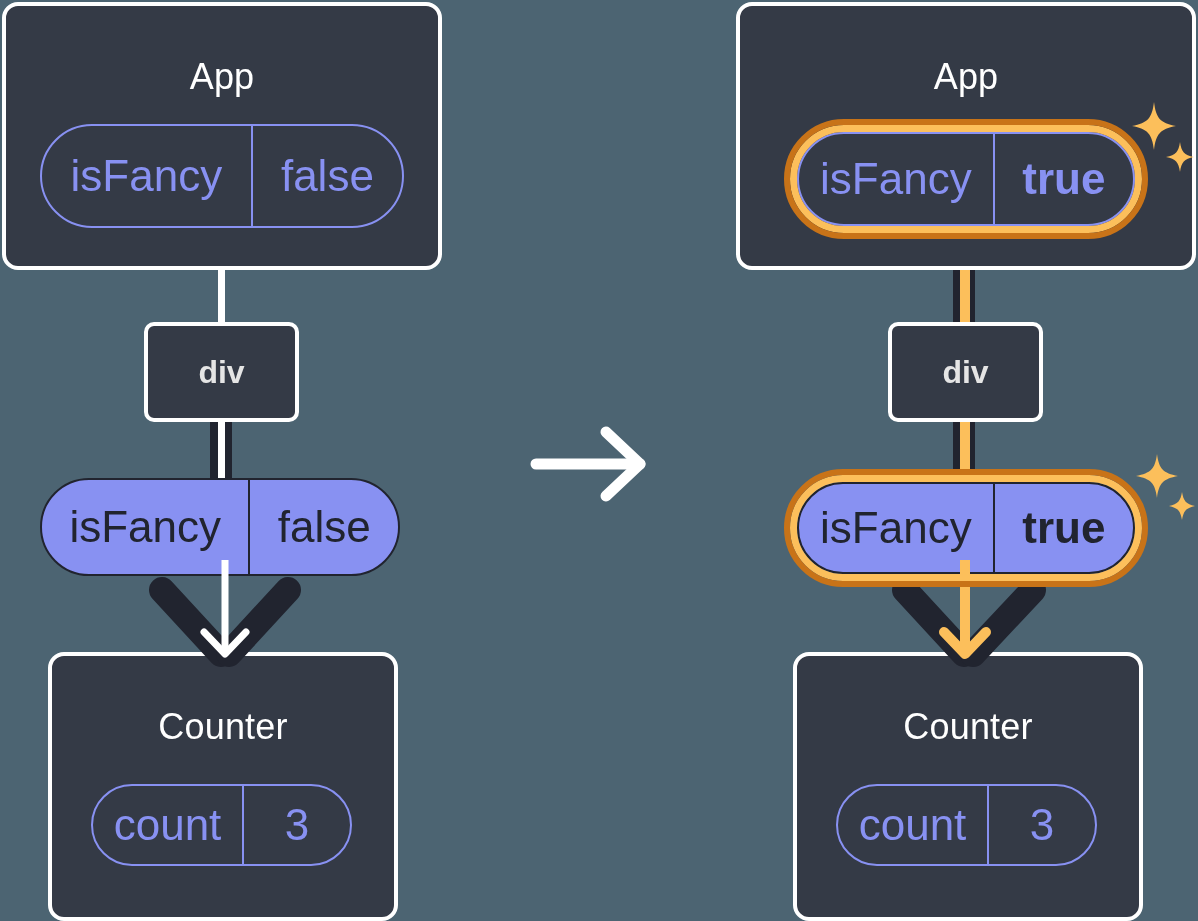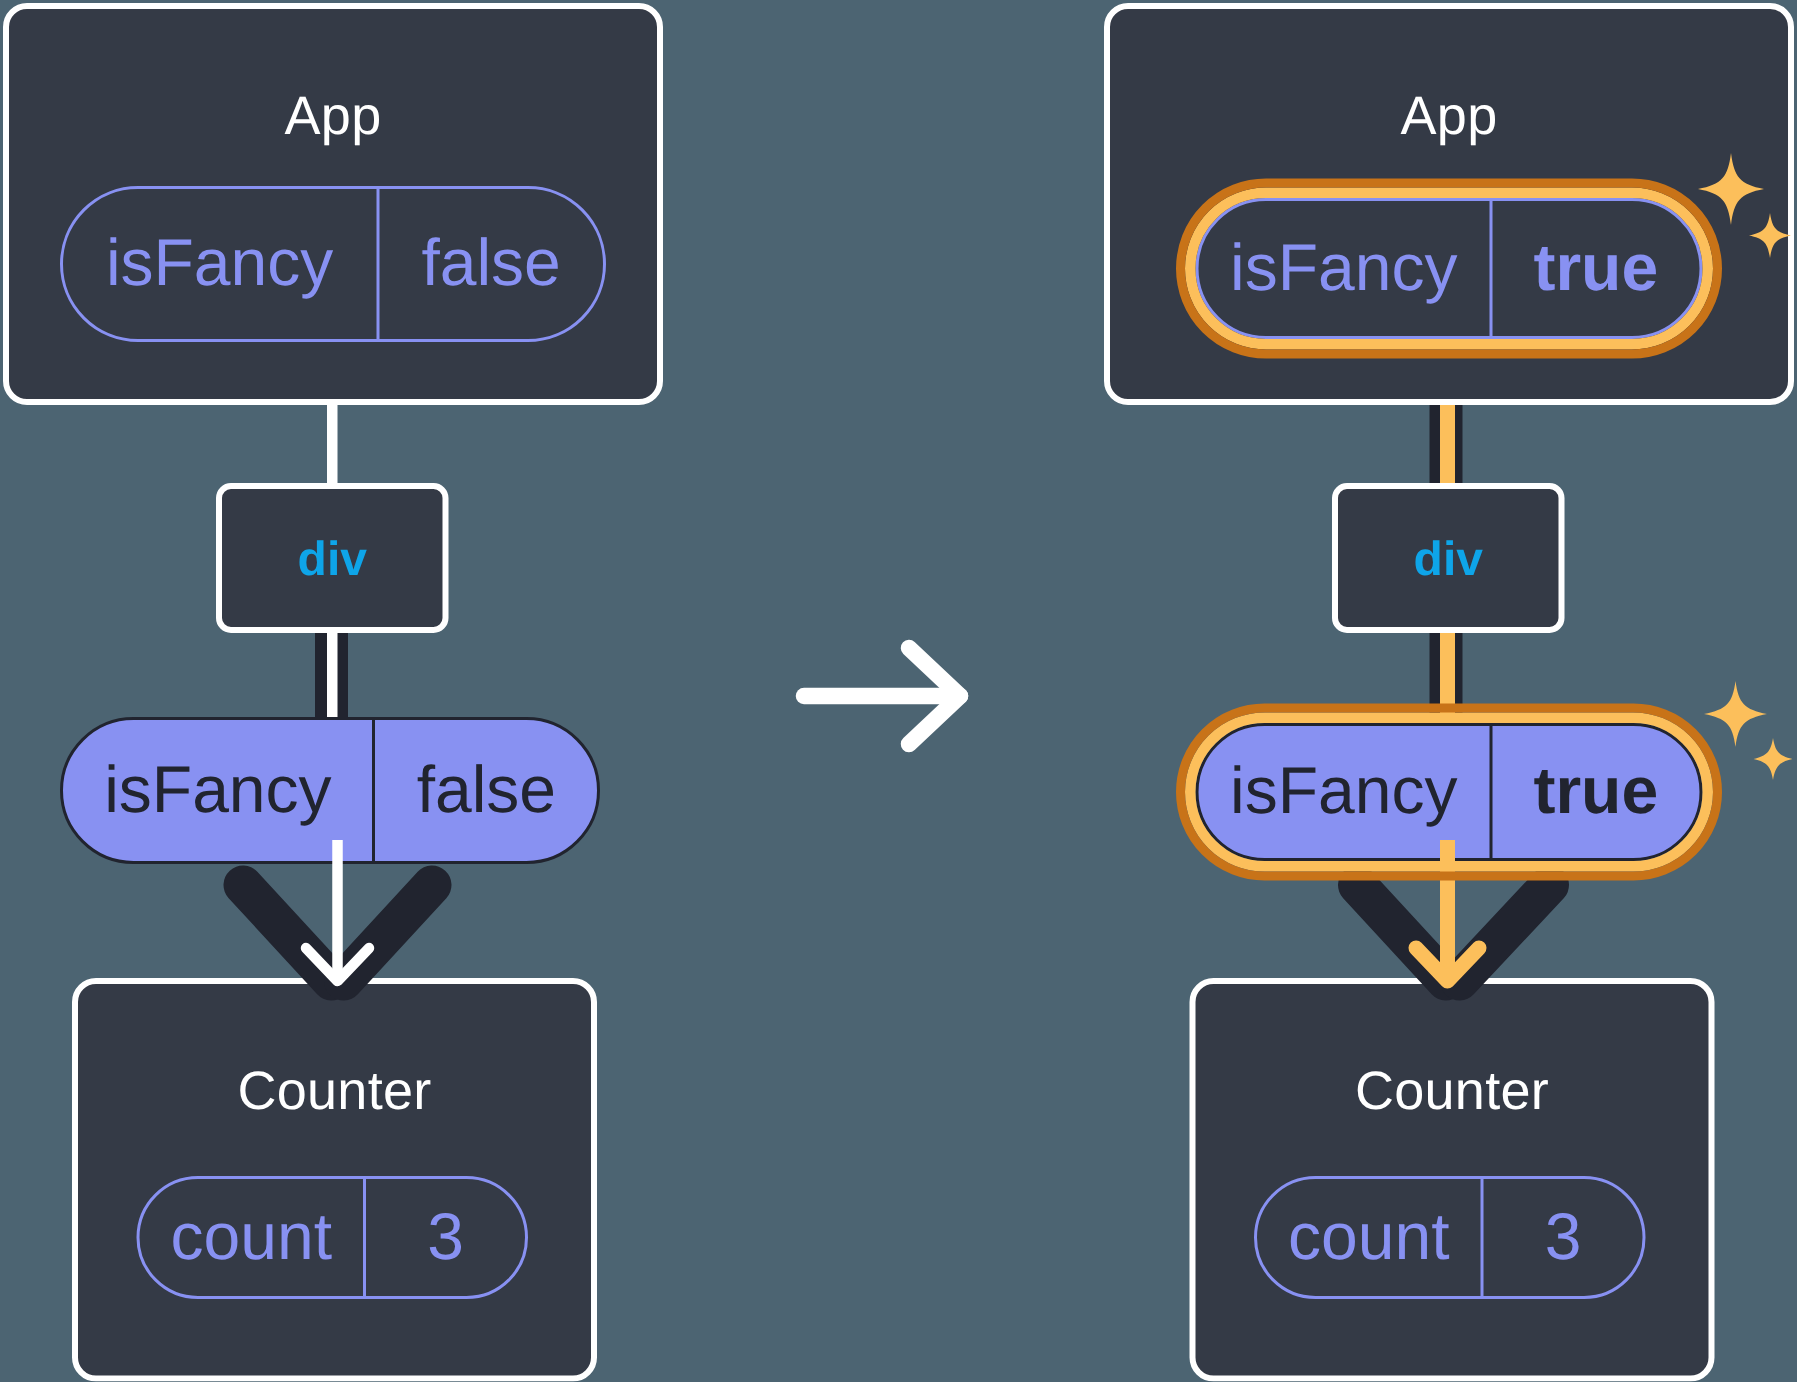--- a/index.html
+++ b/index.html
@@ -50,21 +50,21 @@
   
   .el-box {
     position: absolute;
     background: #343a46;
     border: 4px solid #ffffff;
     border-radius: 10px;
     box-sizing: border-box;
     display: flex;
     align-items: center;
     justify-content: center;
-    color: #0ea5e9;
+    color: #e5e5e5;
     font-size: 32px;
     font-weight: 700;
   }
   .el-box span { position: relative; z-index: 2; }
 
   
   .pill {
     position: absolute;
     box-sizing: border-box;
     display: flex;

